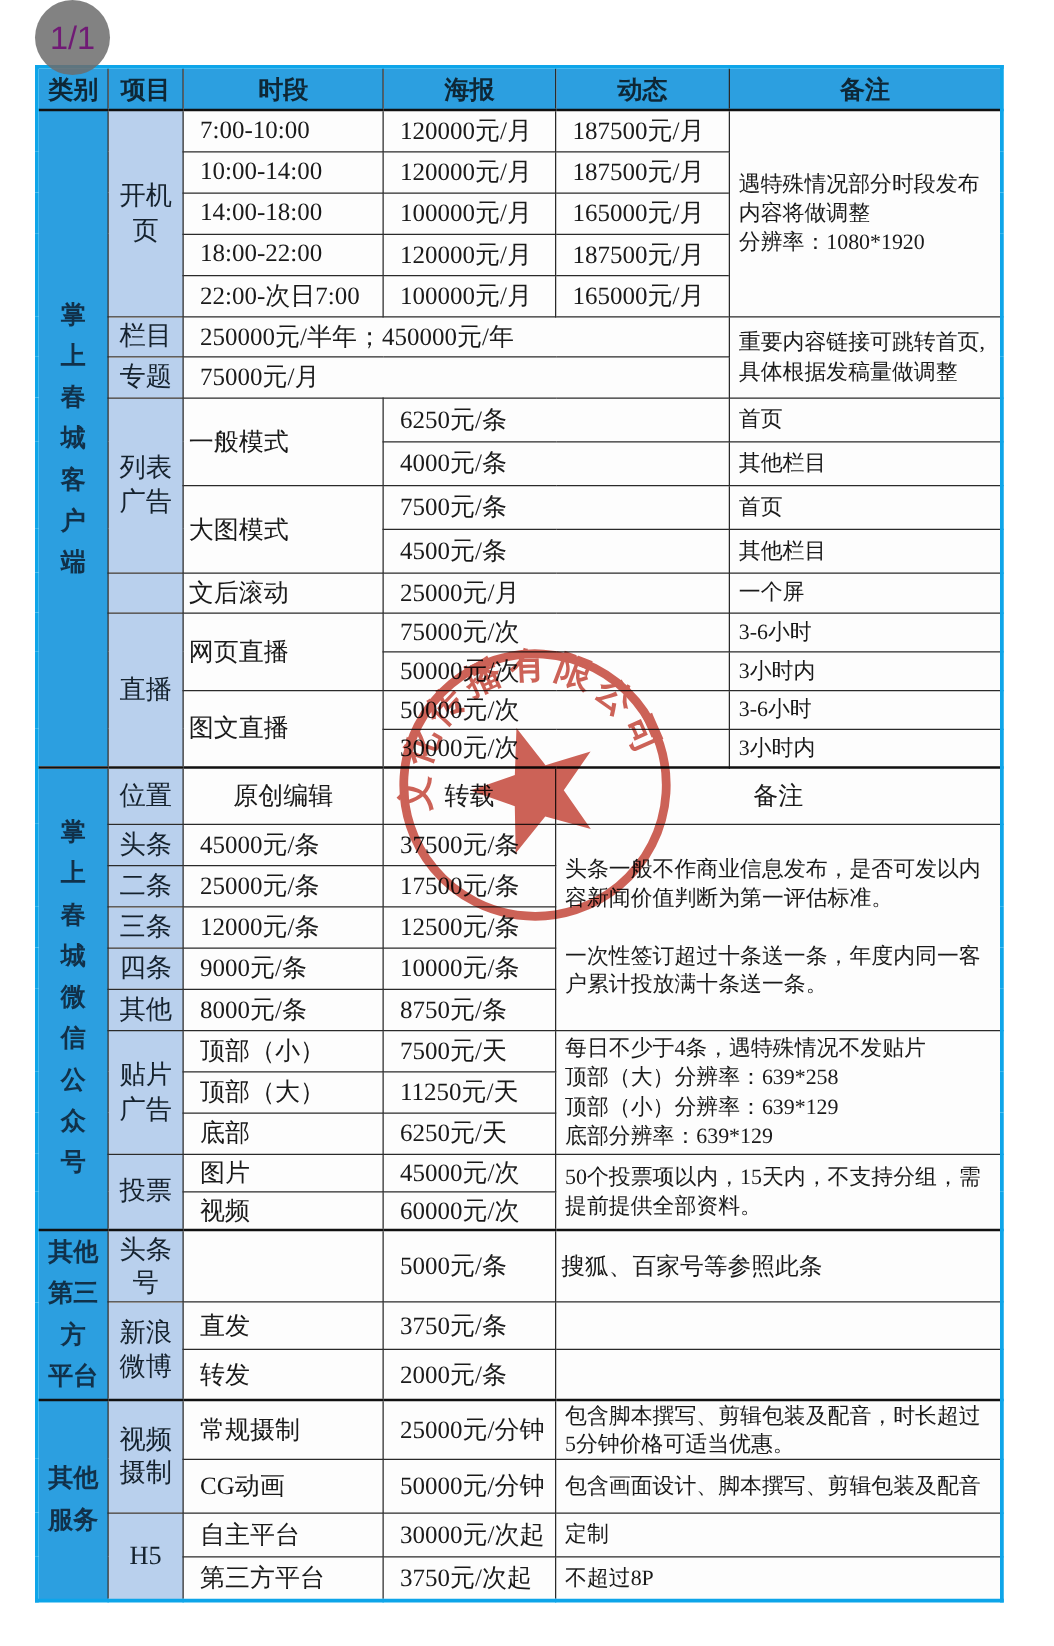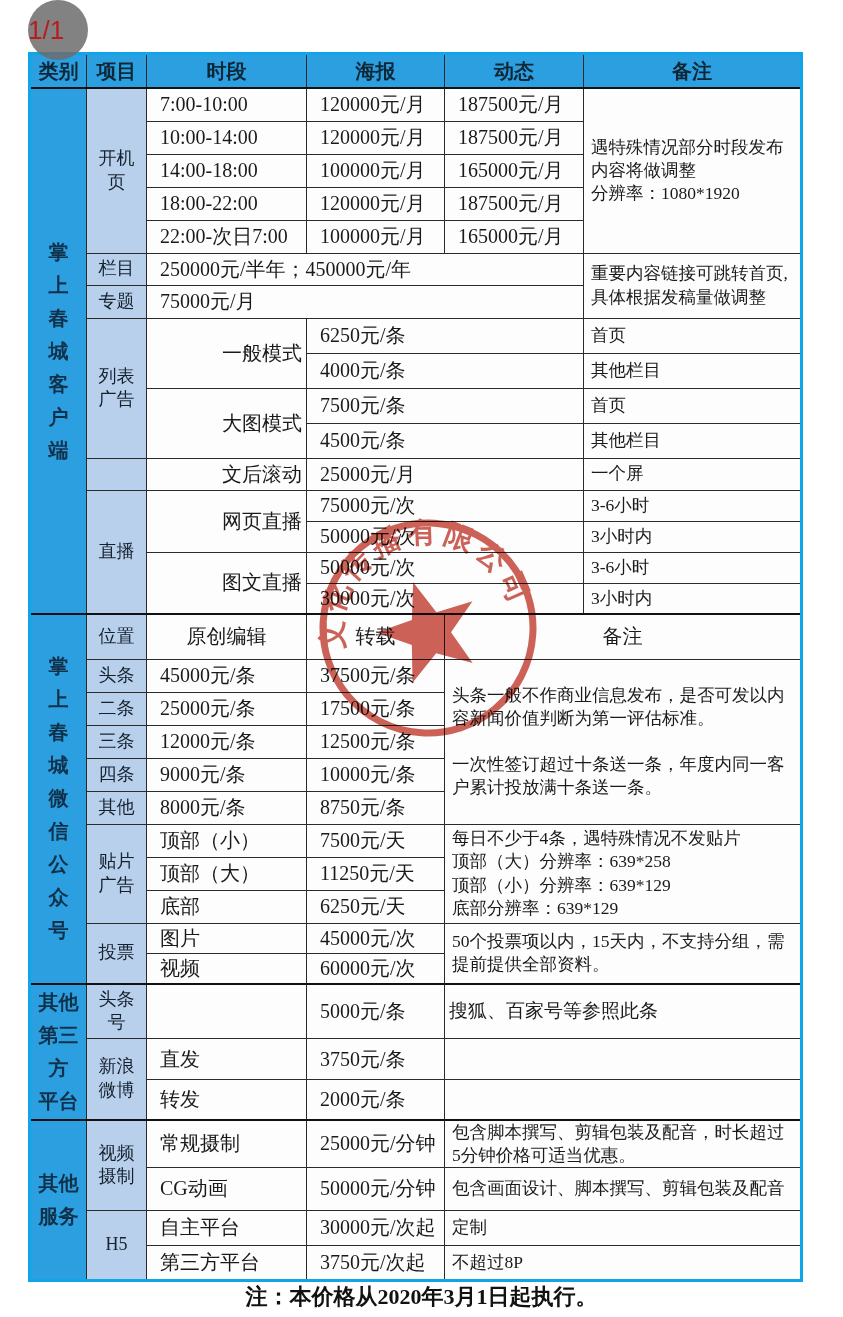--- a/index.html
+++ b/index.html
@@ -16,21 +16,21 @@
     position:absolute;left:0;top:2px;width:843px;height:54px;
     text-align:center;
   }
   .page-title{
     font-size:38px;font-weight:bold;letter-spacing:1px;
     color:#0c0c0c;line-height:52px;white-space:nowrap;
   }
   .page-badge{
     position:absolute;left:28px;top:0px;width:60px;height:60px;
     background:rgba(108,108,108,.85);border-radius:50%;
-    color:#b91c1c;font-size:26px;line-height:60px;
+    color:#701a75;font-size:26px;line-height:60px;text-align:center;
     font-family:"Liberation Sans","DejaVu Sans",sans-serif;
     z-index:5;
   }
   table.price{
     position:absolute;left:28px;top:52px;
     border-collapse:collapse;table-layout:fixed;
     width:772px;
     border:3px solid #0ea5e9;
   }
   td,th{
@@ -47,23 +47,23 @@
     font-size:20px;
   }
   td.k-cat{
     background:#2c9fe0;color:#11314a;font-weight:bold;
     text-align:center;white-space:pre-line;line-height:1.65;
     font-size:20px;
   }
   td.k-item{
     background:#b9d0ed;color:#15222e;
     text-align:center;white-space:pre-line;line-height:1.3;
-    font-size:18px;
-  }
-  td.k-sub{text-align:right;background:#fdfdfd;font-size:20px;}
+    font-size:21px;
+  }
+  td.k-sub{text-align:left;background:#fdfdfd;font-size:20px;}
   td.k-head{text-align:center;background:#fdfdfd;font-size:20px;}
   td.k-val{text-align:left;background:#fdfdfd;padding-left:13px;font-size:20px;white-space:nowrap;}
   td.k-note{
     text-align:left;background:#fdfdfd;padding:0 7px;
     font-size:17.5px;line-height:1.32;white-space:pre-line;
   }
   td.k-notec{text-align:left;background:#fdfdfd;font-size:19px;}
   .footer-note{
     position:absolute;left:0;top:1282px;width:843px;
     text-align:center;font-size:22px;font-weight:bold;color:#111;
@@ -317,15 +317,14 @@
     </defs>
     <g transform="rotate(-18 116 116)">
       <circle cx="116" cy="116" r="105" fill="none" stroke="#c23b2e" stroke-width="7"></circle>
       <polygon fill="#c23b2e" points="116,68 128.9,103.5 166.6,104.2 136.6,127.1 147.6,163.2 116,142.5 84.4,163.2 95.4,127.1 65.4,104.2 103.1,103.5"></polygon>
       <text font-size="29" fill="#c23b2e" letter-spacing="5" font-weight="bold" font-family="'Liberation Serif','DejaVu Serif',serif">
         <textPath href="#arcPath" startOffset="6">文化传播有限公司</textPath>
       </text>
     </g>
   </svg>
 
-  <div class="footer-note">注：本价格从2020年3月1日起执行。</div>
 
 </div>
 
 </body></html>

